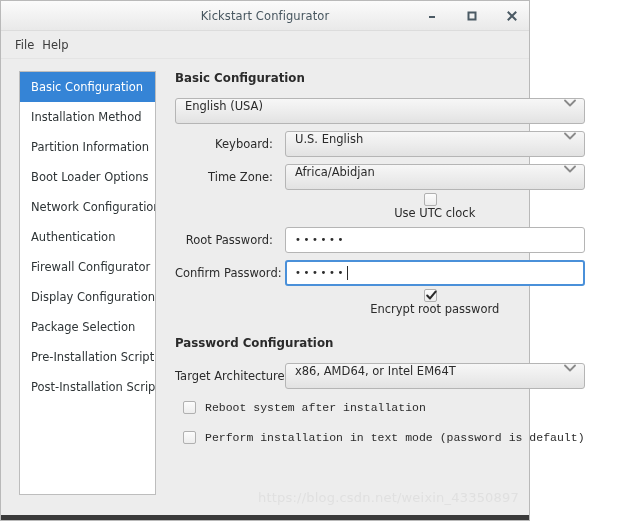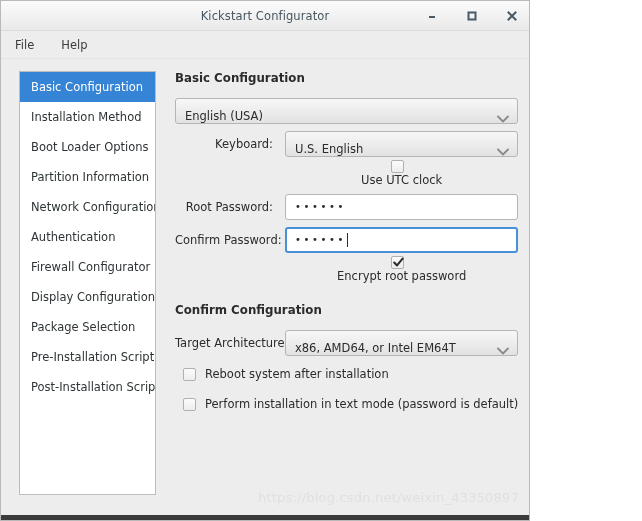--- a/index.html
+++ b/index.html
@@ -61,21 +61,20 @@
   .win-btn svg { display: block; }
 
   
   .menubar {
     height: 27px;
     flex: 0 0 27px;
     background: #ededed;
     display: flex;
     align-items: center;
     padding-left: 10px;
-    gap: 19px;
     border-bottom: 1px solid #e4e4e4;
   }
   .menu-item {
     font-size: 11.5px;
     color: #3c3c3c;
     padding: 2px 4px;
   }
 
   
   .body-area {
@@ -153,21 +152,21 @@
 
   
   .combo {
     flex: 1 1 auto;
     height: 26px;
     box-sizing: border-box;
     border: 1px solid #b5b5b5;
     border-radius: 3px;
     background: linear-gradient(to bottom, #f7f7f7 0%, #ececec 55%, #e2e2e2 100%);
     display: flex;
-    align-items: flex-end;
+    align-items: flex-start;
     padding: 0 8px 0 9px;
     font-size: 11.5px;
     color: #2b2b2b;
     justify-content: space-between;
   }
   .combo .chev {
     color: #8a8a8a;
     display: flex;
     align-items: center;
   }
@@ -210,20 +209,21 @@
     display: flex;
     align-items: center;
     height: 30px;
   }
   .check-row.indent {
     padding-left: 110px;
     flex-direction: column;
   }
   .check-row.indent2 {
     padding-left: 8px;
+    font-family: Liberation Mono, monospace;
   }
   .checkbox {
     width: 13px;
     height: 13px;
     flex: 0 0 13px;
     box-sizing: border-box;
     border: 1px solid #b0b0b0;
     border-radius: 2px;
     background: linear-gradient(to bottom, #fcfcfc 0%, #ededed 100%);
     margin-right: 9px;
@@ -295,24 +295,24 @@
 
     <div class="sidebar-wrap">
       <div class="sidebar">
         <div class="side-item selected">
           <span>Basic Configuration</span>
         </div>
         <div class="side-item">
           <span>Installation Method</span>
         </div>
         <div class="side-item">
+          <span>Partition Information</span>
+        </div>
+        <div class="side-item">
           <span>Boot Loader Options</span>
-        </div>
-        <div class="side-item">
-          <span>Partition Information</span>
         </div>
         <div class="side-item">
           <span>Network Configuration</span>
         </div>
         <div class="side-item">
           <span>Authentication</span>
         </div>
         <div class="side-item">
           <span>Firewall Configurator</span>
         </div>
@@ -351,20 +351,31 @@
         <div class="combo">
           <span>U.S. English</span>
           <span class="chev">
             <svg width="12" height="8" viewBox="0 0 12 8">
                 <path d="M1 1.5 L6 6.5 L11 1.5" fill="none" stroke="#8a8a8a" stroke-width="1.8" stroke-linecap="round" stroke-linejoin="round"></path>
               </svg>
           </span>
         </div>
       </div>
 
+      <div class="field-row">
+        <div class="field-label">Time Zone:</div>
+        <div class="combo">
+          <span>Africa/Abidjan</span>
+          <span class="chev">
+            <svg width="12" height="8" viewBox="0 0 12 8">
+                <path d="M1 1.5 L6 6.5 L11 1.5" fill="none" stroke="#8a8a8a" stroke-width="1.8" stroke-linecap="round" stroke-linejoin="round"></path>
+              </svg>
+          </span>
+        </div>
+      </div>
 
       <div class="check-row indent">
         <span class="checkbox"></span>
         <span class="check-label">Use UTC clock</span>
       </div>
 
       <div class="field-row">
         <div class="field-label">Root Password:</div>
         <div class="entry">
           <span class="dots">••••••</span>
@@ -381,21 +392,21 @@
 
       <div class="check-row indent">
         <span class="checkbox">
           <svg width="13" height="13" viewBox="0 0 13 13">
             <path d="M2.2 6.6 L5 9.4 L10.6 2.6" fill="none" stroke="#2b2b2b" stroke-width="2.1" stroke-linecap="round" stroke-linejoin="round"></path>
           </svg>
         </span>
         <span class="check-label">Encrypt root password</span>
       </div>
 
-      <div class="section-title advanced">Confirm Configuration</div>
+      <div class="section-title advanced">Password Configuration</div>
 
       <div class="field-row">
         <div class="field-label">Target Architecture:</div>
         <div class="combo">
           <span>x86, AMD64, or Intel EM64T</span>
           <span class="chev">
             <svg width="12" height="8" viewBox="0 0 12 8">
                 <path d="M1 1.5 L6 6.5 L11 1.5" fill="none" stroke="#8a8a8a" stroke-width="1.8" stroke-linecap="round" stroke-linejoin="round"></path>
               </svg>
           </span>

